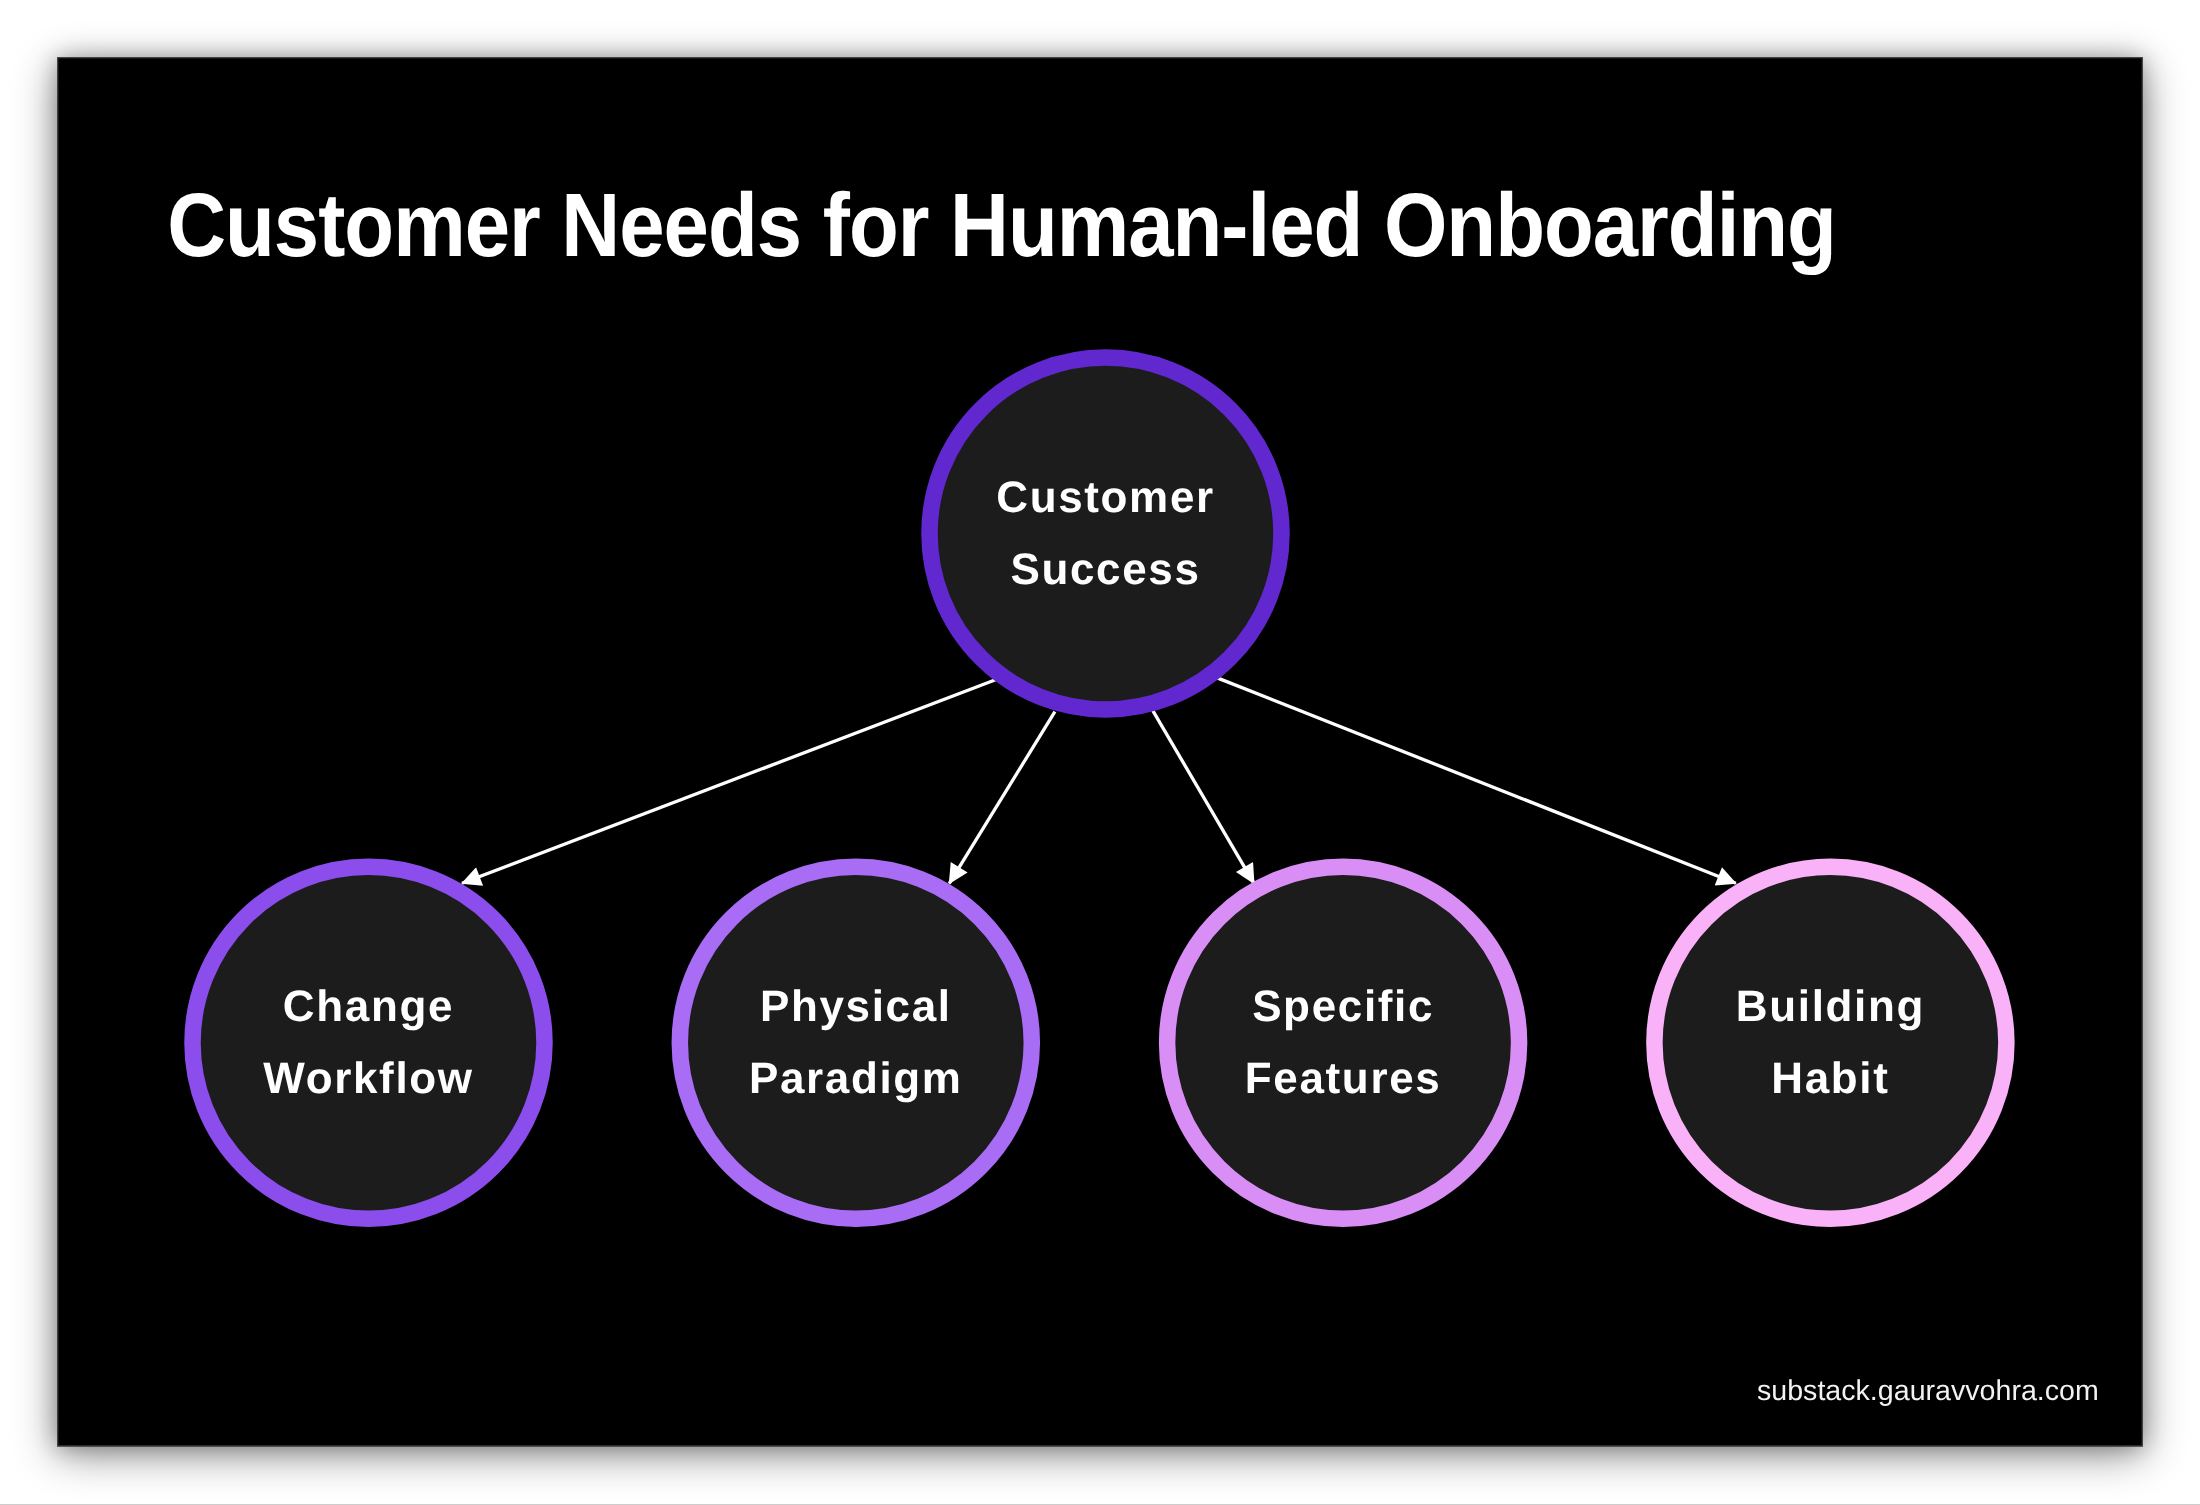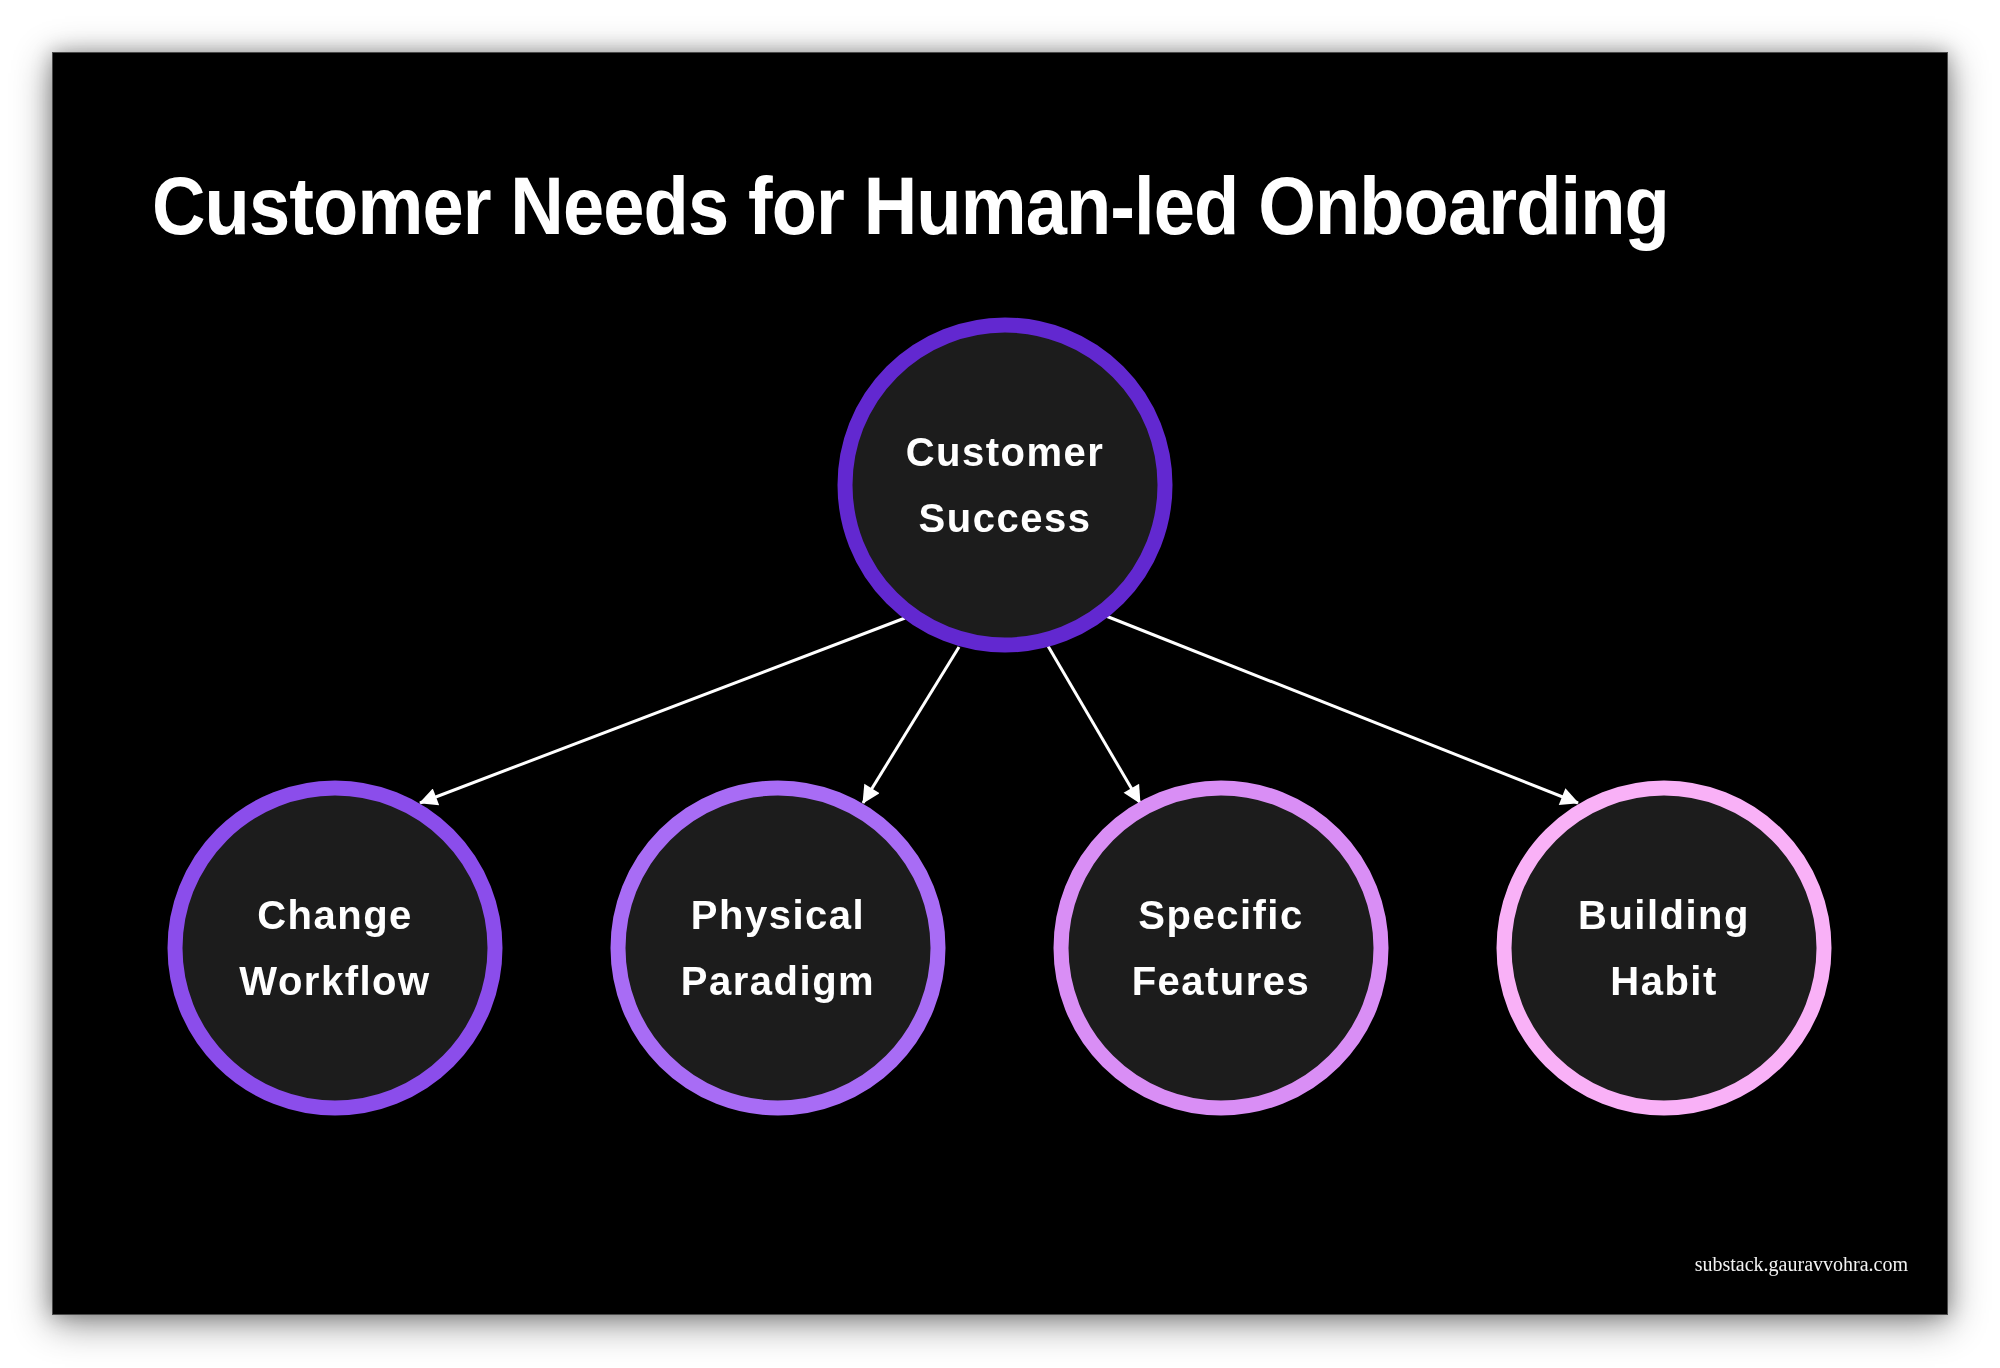--- a/index.html
+++ b/index.html
@@ -18,22 +18,22 @@
     font-weight: bold; font-size: 82px; line-height: 92px; color: #ffffff;
     white-space: nowrap; transform-origin: 0 0; letter-spacing: -1px;
   }
   svg.diagram { position: absolute; left: 0; top: 0; width: 2000px; height: 1368px; }
   .node-label {
     fill: #ffffff; font-family: "Liberation Sans", "DejaVu Sans", sans-serif;
     font-weight: bold; font-size: 40px; letter-spacing: 1.5px;
   }
   .footer {
     position: absolute; left: 1568px; top: 1248px; width: 340px; text-align: right;
-    color: #f2f2f2; font-size: 20px; line-height: 32px;
-    font-family: Liberation Serif, serif; white-space: nowrap;
+    color: #f2f2f2; font-size: 26px; line-height: 32px;
+    font-family: Liberation Sans, sans-serif; white-space: nowrap;
   }
 </style>
 </head>
 <body>
 
 <div class="panel"></div>
 
 <h1 class="title" id="title" style="transform: scaleX(0.903724);">Customer Needs for Human-led Onboarding</h1>
 
 <svg class="diagram" id="diagram" xmlns="http://www.w3.org/2000/svg">

